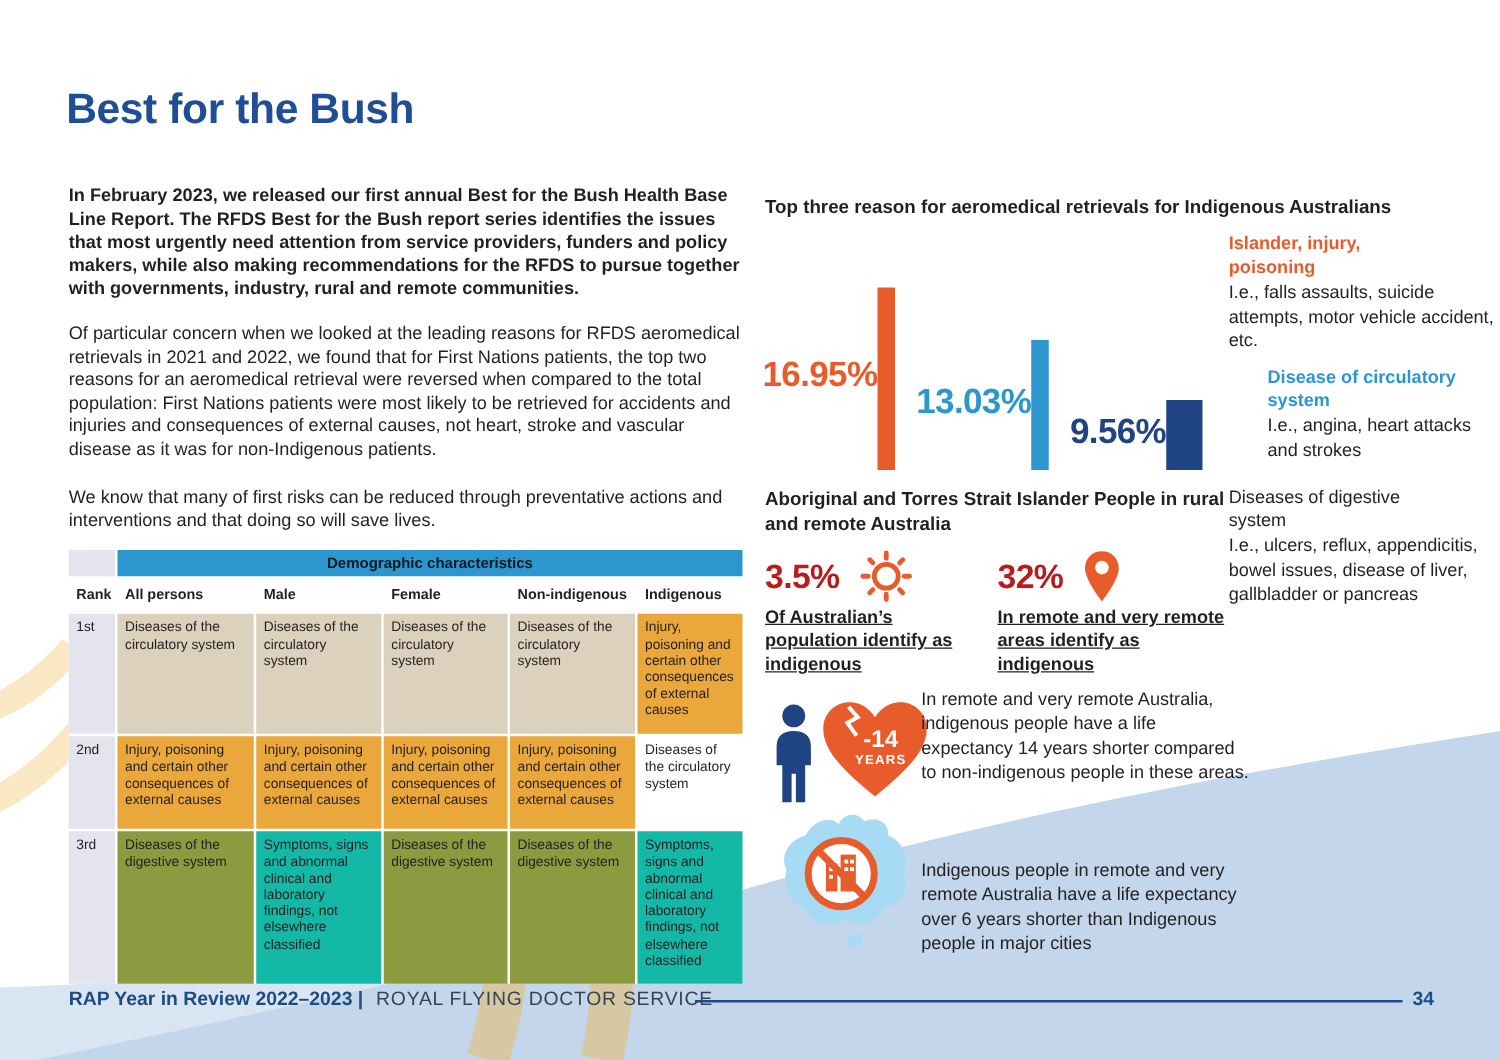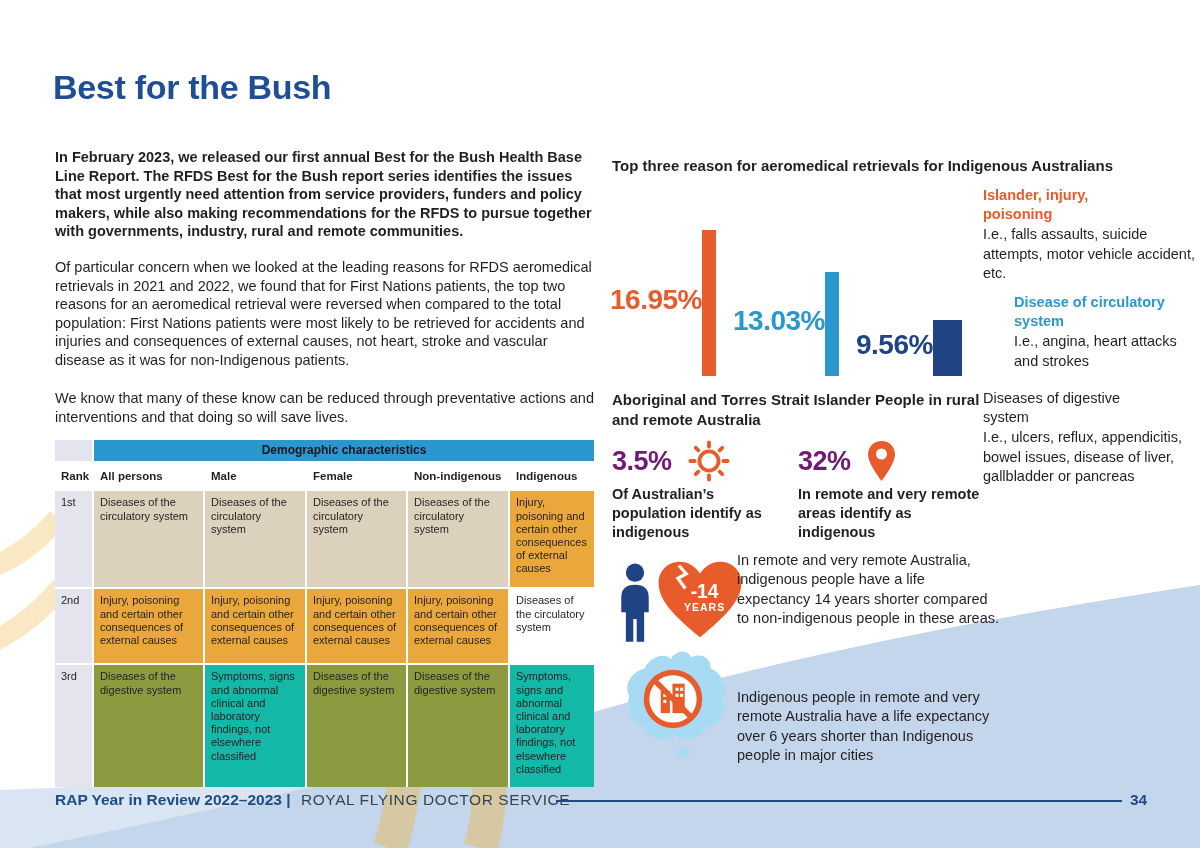--- a/index.html
+++ b/index.html
@@ -42,22 +42,22 @@
   .legend-title{font-size:14.5px;line-height:19px;max-width:172px;}
   .legend-desc{font-size:14.5px;line-height:19.5px;margin-top:1px;}
 
   
   .sec-heading{position:absolute;left:612px;top:390px;width:378px;font-size:15px;
     font-weight:bold;line-height:19.5px;}
   .stat{position:absolute;}
   .stat1{left:612px;top:441px;width:172px;}
   .stat2{left:798px;top:441px;width:190px;}
   .stat-row{display:flex;align-items:center;gap:15px;height:40px;}
-  .stat-value{font-size:27px;font-weight:bold;color:#701a75;letter-spacing:-0.5px;}
-  .stat-caption{font-size:14.5px;font-weight:bold;line-height:19px;margin-top:4px;}
+  .stat-value{font-size:27px;font-weight:bold;color:#b91c1c;letter-spacing:-0.5px;}
+  .stat-caption{font-size:14.5px;font-weight:bold;line-height:19px;margin-top:4px;text-decoration:underline;}
 
   .life-icons{position:absolute;left:612px;top:557px;width:140px;height:90px;}
   .person-svg{position:absolute;left:0;top:6px;}
   .heart-svg{position:absolute;left:42px;top:0;}
   .aus-wrap{position:absolute;left:620px;top:644px;}
   .life-text{position:absolute;left:737px;width:262px;margin:0;font-size:14.5px;line-height:19.3px;}
   .life1{top:551px;}
   .life2{top:688px;}
 
   
@@ -77,21 +77,21 @@
     <path d="M -8 642 Q 30 624 62 586" fill="none" stroke="#FAE8C5" stroke-width="21"></path>
     <path d="M 1200 585 C 960 622 760 662 560 722 C 430 762 220 782 0 790 L 0 848 L 1200 848 Z" fill="#DAE5F3"></path>
     <path d="M 1200 585 C 960 622 760 662 560 722 C 440 758 300 792 30 848 L 1200 848 Z" fill="#C3D6EB"></path>
     <path d="M 407 760 C 404 790 399 820 390 848" fill="none" stroke="#D5C8A3" stroke-width="34"></path>
     <path d="M 489 757 C 491 790 488 820 481 848" fill="none" stroke="#D5C8A3" stroke-width="34"></path>
   </svg>
 
   <h1 class="page-title">Best for the Bush</h1>
   <p class="intro lead">In February 2023, we released our first annual Best for the Bush Health Base Line Report.  The RFDS Best for the Bush report series identifies the issues that most urgently need attention from service providers, funders and policy makers, while also making recommendations for the RFDS to pursue together with governments, industry, rural and remote communities.</p>
   <p class="intro p2">Of particular concern when we looked at the leading reasons for RFDS aeromedical retrievals in 2021 and 2022, we found that for First Nations patients, the top two reasons for an aeromedical retrieval were reversed when compared to the total population: First Nations patients were most likely to be retrieved for accidents and injuries and consequences of external causes, not heart, stroke and vascular disease as it was for non-Indigenous patients.</p>
-  <p class="intro p3">We know that many of these know can be reduced through preventative actions and interventions and that doing so will save lives.</p>
+  <p class="intro p3">We know that many of first risks can be reduced through preventative actions and interventions and that doing so will save lives.</p>
 
   <div class="tbl">
       <div class="tcell rankcol"></div>
       <div class="tcell thead-main">Demographic characteristics</div>
       <div class="tcell colhdr rankcol">Rank</div>
       <div class="tcell colhdr">All persons</div>
       <div class="tcell colhdr">Male</div>
       <div class="tcell colhdr">Female</div>
       <div class="tcell colhdr">Non-indigenous</div>
       <div class="tcell colhdr">Indigenous</div>

